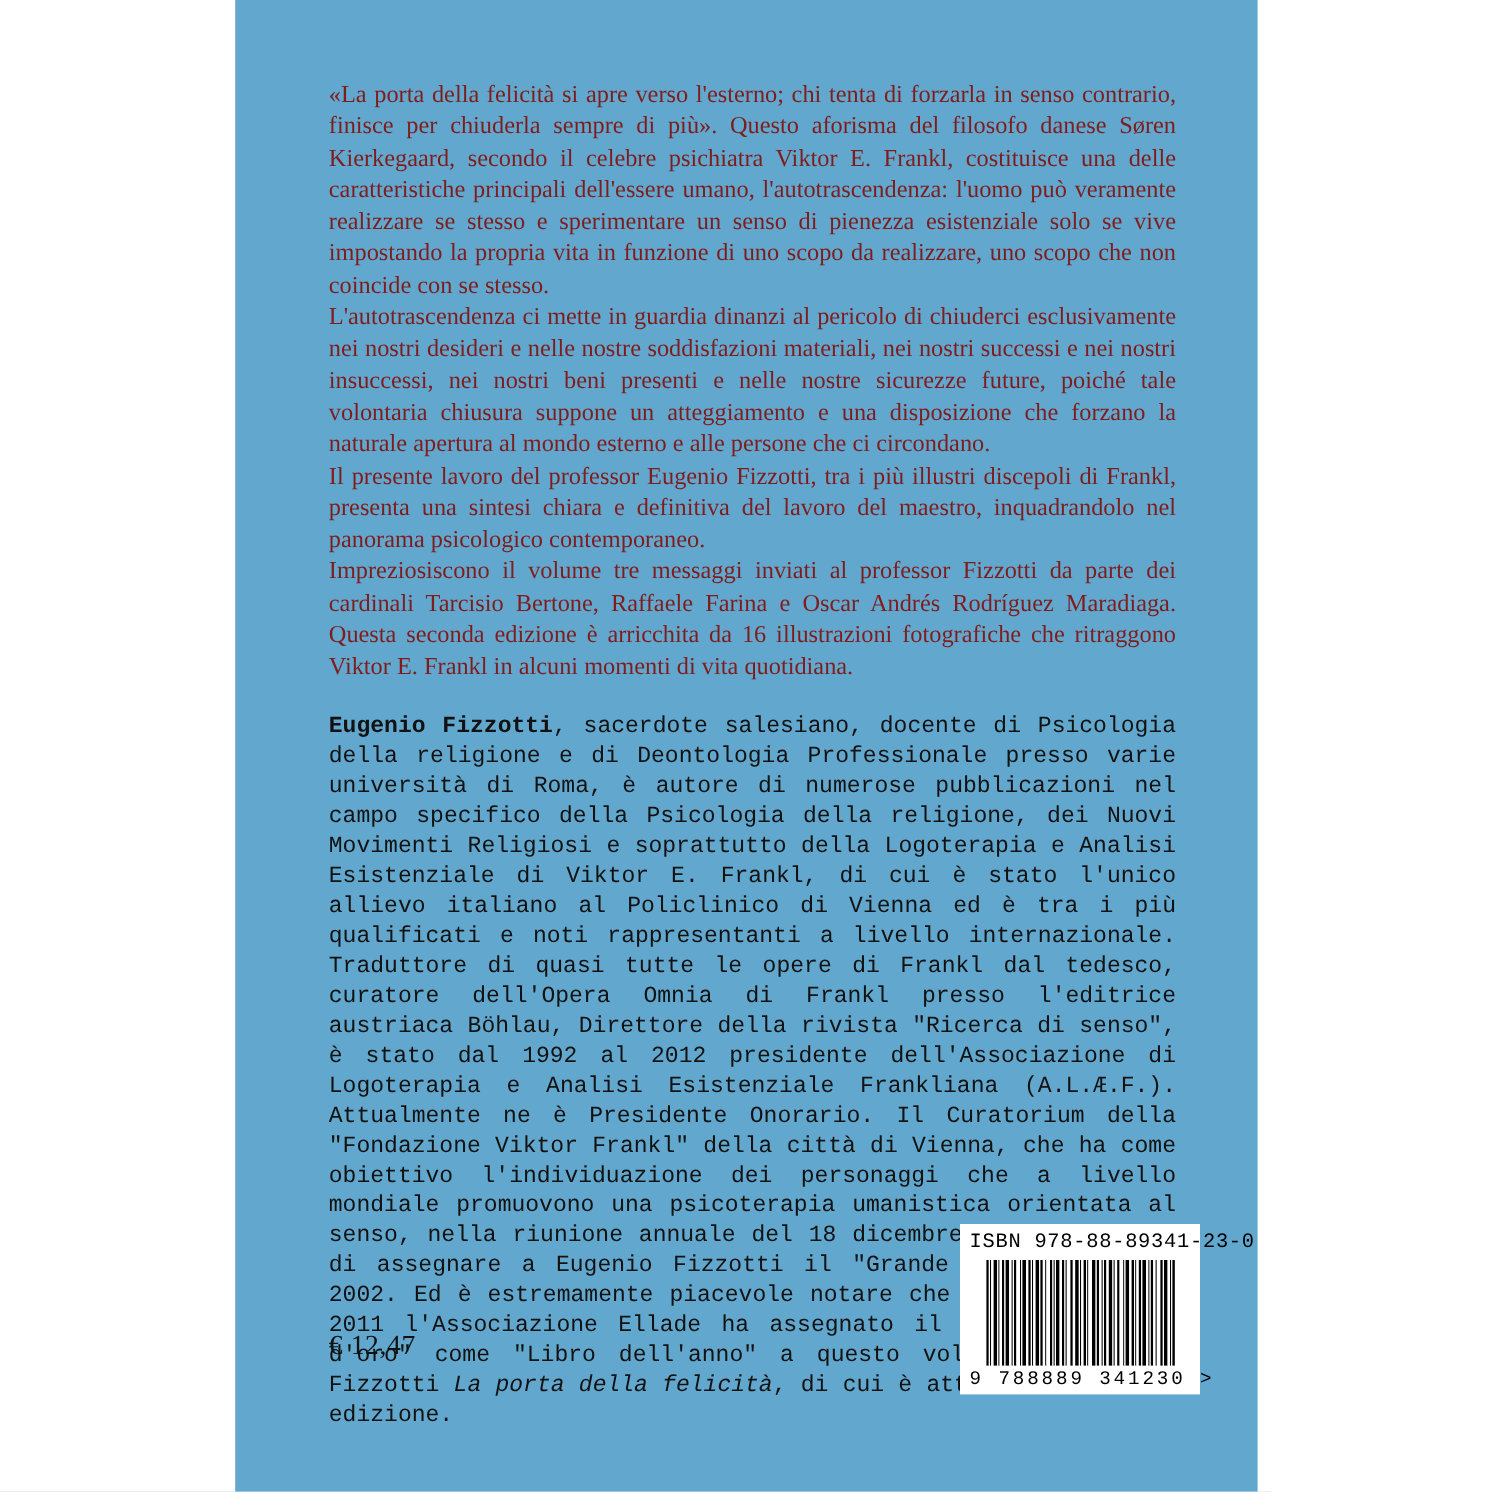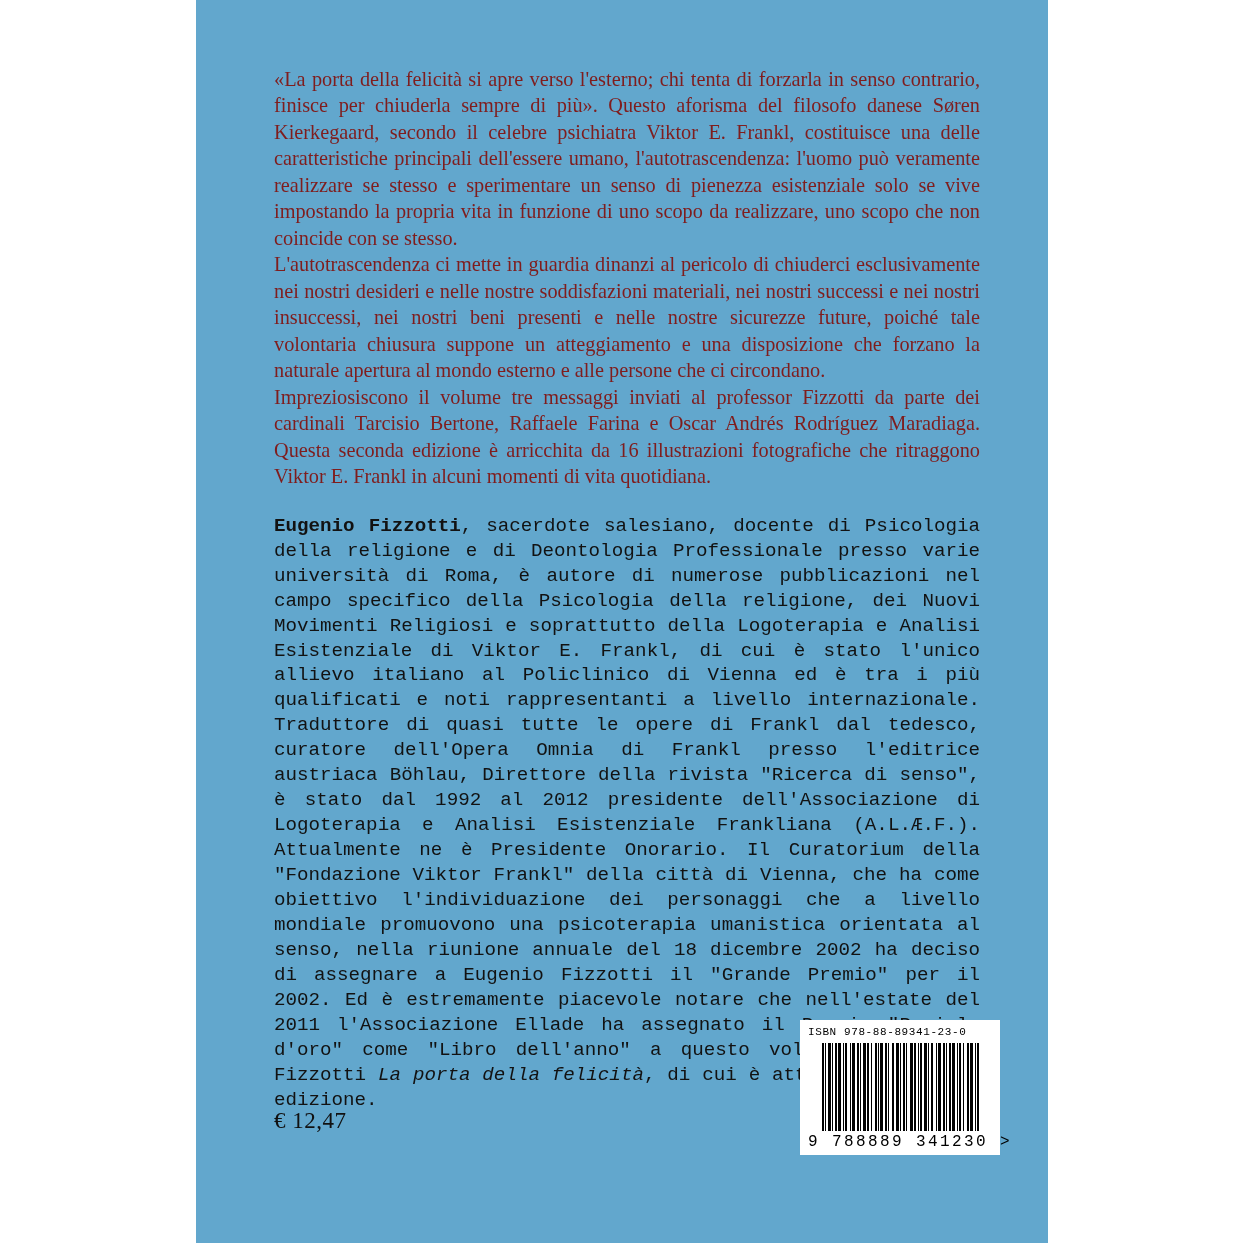--- a/index.html
+++ b/index.html
@@ -75,21 +75,21 @@
     position: absolute;
     left: 604px;
     top: 1020px;
     width: 200px;
     background: #ffffff;
     padding: 6px 8px 4px 8px;
     box-sizing: border-box;
   }
   .isbn-text {
     font-family: "Liberation Mono", monospace;
-    font-size: 11px;
+    font-size: 17px;
     color: #000;
     letter-spacing: 0.6px;
     text-align: left;
     margin-bottom: 5px;
     white-space: nowrap;
   }
   .barcode {
     height: 88px;
     display: flex;
     align-items: stretch;
@@ -115,20 +115,21 @@
 <body>
 
 <div class="page">
   <div class="cover">
 
     <div class="content">
 
       <div class="blurb">
         <p>«La porta della felicità si apre verso l'esterno; chi tenta di forzarla in senso contrario, finisce per chiuderla sempre di più». Questo aforisma del filosofo danese Søren Kierkegaard, secondo il celebre psichiatra Viktor E. Frankl, costituisce una delle caratteristiche principali dell'essere umano, l'autotrascendenza: l'uomo può veramente realizzare se stesso e sperimentare un senso di pienezza esistenziale solo se vive impostando la propria vita in funzione di uno scopo da realizzare, uno scopo che non coincide con se stesso.</p>
         <p>L'autotrascendenza ci mette in guardia dinanzi al pericolo di chiuderci esclusivamente nei nostri desideri e nelle nostre soddisfazioni materiali, nei nostri successi e nei nostri insuccessi, nei nostri beni presenti e nelle nostre sicurezze future, poiché tale volontaria chiusura suppone un atteggiamento e una disposizione che forzano la naturale apertura al mondo esterno e alle persone che ci circondano.</p>
+        <p>Il presente lavoro del professor Eugenio Fizzotti, tra i più illustri discepoli di Frankl, presenta una sintesi chiara e definitiva del lavoro del maestro, inquadrandolo nel panorama psicologico contemporaneo.</p>
         <p>Impreziosiscono il volume tre messaggi inviati al professor Fizzotti da parte dei cardinali Tarcisio Bertone, Raffaele Farina e Oscar Andrés Rodríguez Maradiaga. Questa seconda edizione è arricchita da 16 illustrazioni fotografiche che ritraggono Viktor E. Frankl in alcuni momenti di vita quotidiana.</p>
       </div>
 
       <div class="bio">
         <p><b>Eugenio Fizzotti</b><span>, sacerdote salesiano, docente di Psicologia della religione e di Deontologia Professionale presso varie università di Roma, è autore di numerose pubblicazioni nel campo specifico della Psicologia della religione, dei Nuovi Movimenti Religiosi e soprattutto della Logoterapia e Analisi Esistenziale di Viktor E. Frankl, di cui è stato l'unico allievo italiano al Policlinico di Vienna ed è tra i più qualificati e noti rappresentanti a livello internazionale. Traduttore di quasi tutte le opere di Frankl dal tedesco, curatore dell'Opera Omnia di Frankl presso l'editrice austriaca Böhlau, Direttore della rivista "Ricerca di senso", è stato dal 1992 al 2012  presidente dell'Associazione di Logoterapia e Analisi Esistenziale Frankliana (A.L.Æ.F.). Attualmente ne è Presidente Onorario. Il Curatorium della "Fondazione Viktor Frankl" della città di Vienna, che ha come obiettivo l'individuazione dei personaggi che a livello mondiale promuovono una psicoterapia umanistica orientata al senso, nella riunione annuale del 18 dicembre 2002 ha deciso di assegnare a Eugenio Fizzotti il "Grande Premio" per il 2002. Ed è estremamente piacevole notare che nell'estate del 2011 l'Associazione Ellade ha assegnato il Premio "Pericle d'oro" come "Libro dell'anno" a questo volume di Eugenio Fizzotti </span><i>La porta della felicità</i><span>, di cui è attuale la seconda edizione.</span></p>
       </div>
 
     </div>
 
     <div class="price">€ 12,47</div>

